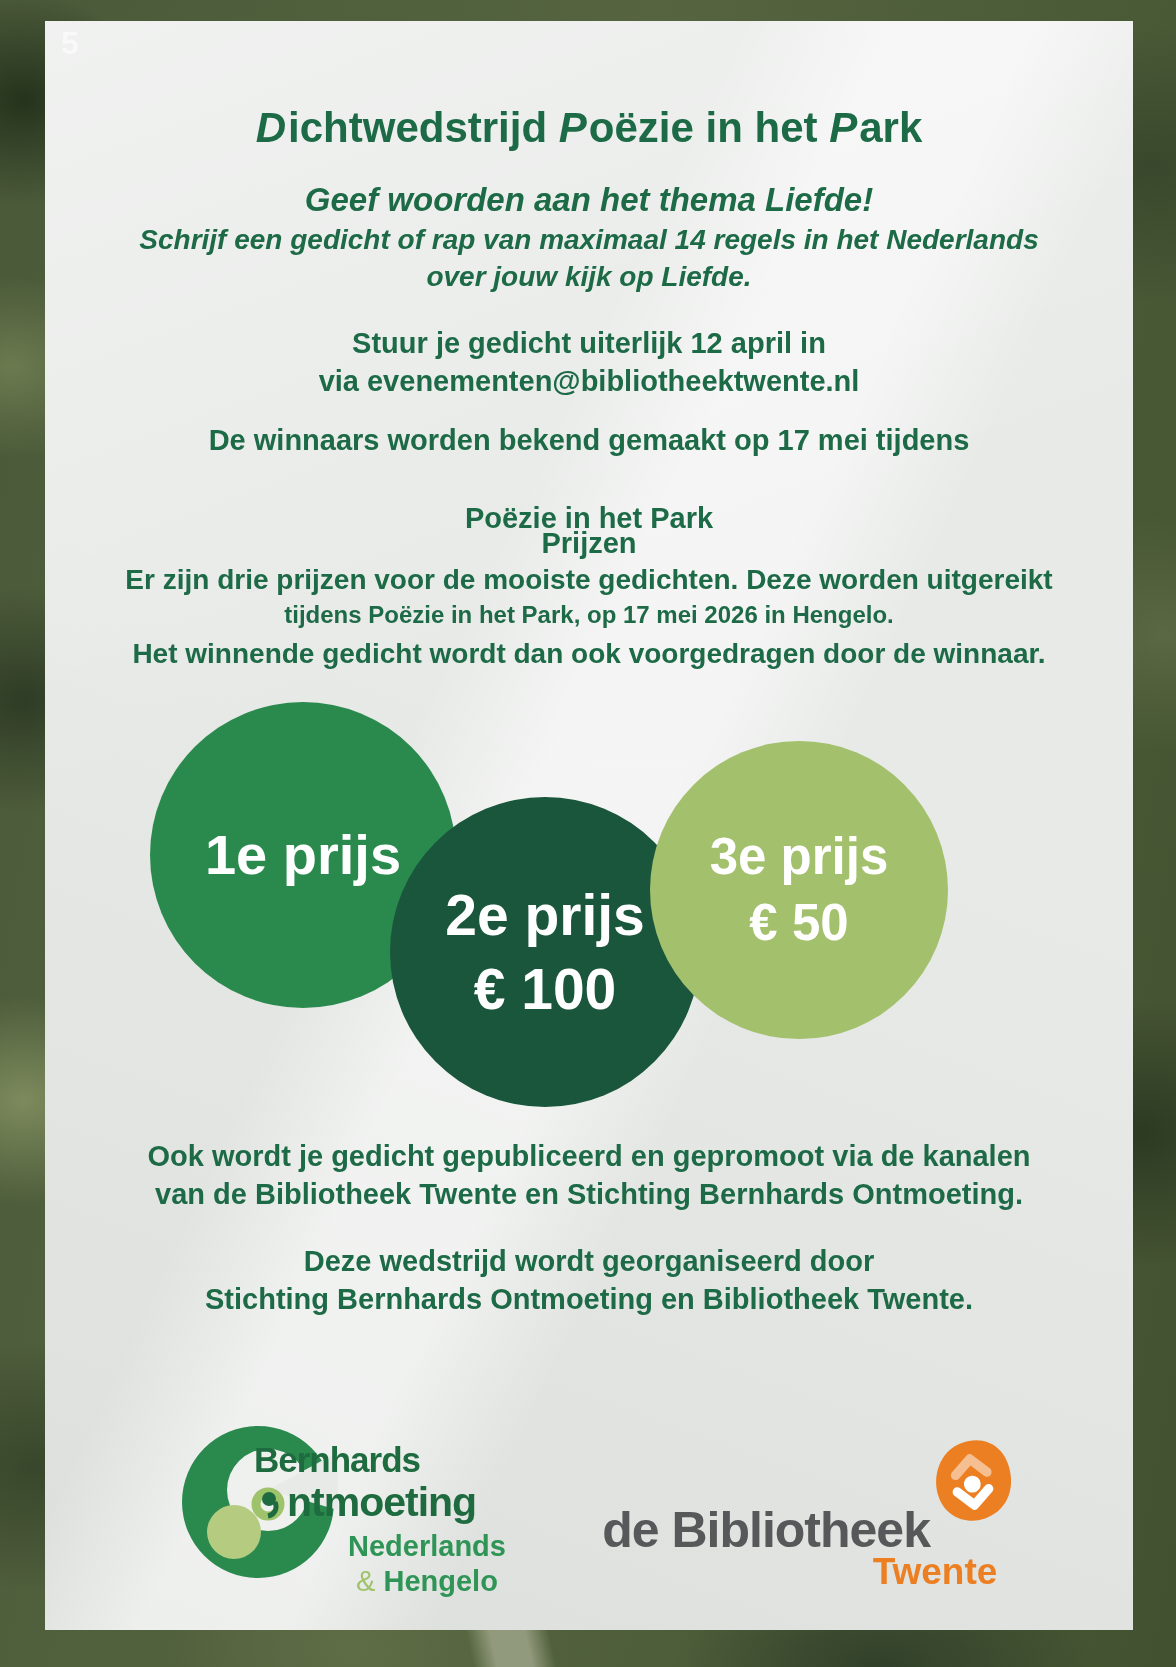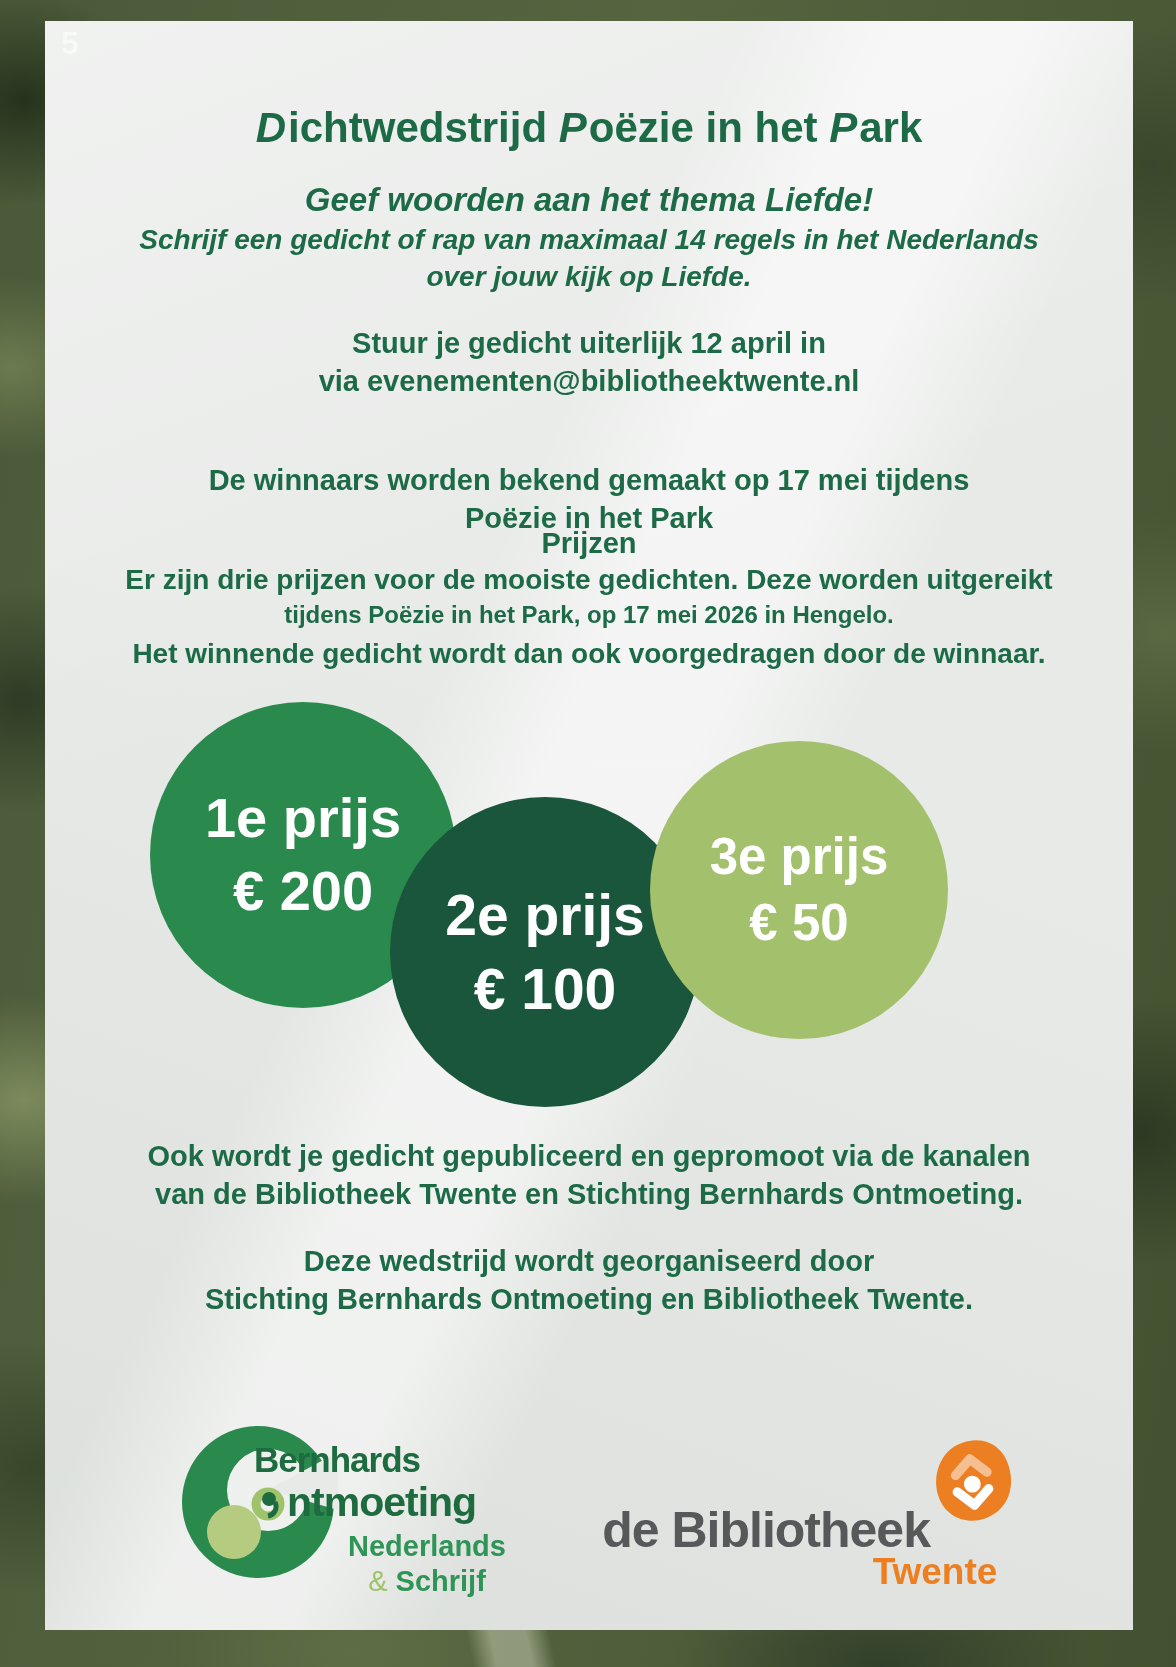--- a/index.html
+++ b/index.html
@@ -34,21 +34,21 @@
   .line{position:absolute;left:0;width:100%;text-align:center;color:#1d6a47;font-weight:bold;}
   .t1{top:24px;font-size:48px;line-height:1.1;}
   .t2{top:84px;font-size:42px;line-height:1.1;}
   .em{font-style:italic;padding-right:2px;}
   .it{font-style:italic;}
   .tagline{top:160px;font-size:33px;}
   .i2{top:203px;font-size:28px;}
   .i3{top:240px;font-size:28px;}
   .s1{top:306px;font-size:29px;}
   .s2{top:344px;font-size:29px;}
-  .a1{top:403px;font-size:29px;margin-top:40px;}
+  .a1{top:403px;font-size:29px;}
   .a2{top:441px;font-size:29px;margin-top:40px;}
   .p0{top:506px;font-size:29px;}
   .p1{top:543px;font-size:28px;}
   .p2{top:580px;font-size:24px;}
   .p3{top:617px;font-size:28px;}
   .m1{top:1119px;font-size:29px;}
   .m2{top:1157px;font-size:29px;}
   .o1{top:1224px;font-size:29px;}
   .o2{top:1262px;font-size:29px;}
   .circle{position:absolute;border-radius:50%;display:flex;flex-direction:column;
@@ -91,21 +91,20 @@
   <div class="line a1">De winnaars worden bekend gemaakt op 17 mei tijdens</div>
   <div class="line a2">Poëzie in het Park</div>
 
   <div class="line p0">Prijzen</div>
   <div class="line p1">Er zijn drie prijzen voor de mooiste gedichten. Deze worden uitgereikt</div>
   <div class="line p2">tijdens Poëzie in het Park, op 17 mei 2026 in Hengelo.</div>
   <div class="line p3">Het winnende gedicht wordt dan ook voorgedragen door de winnaar.</div>
 
   <div class="circle c1" style="background-color: rgb(42, 138, 78);">
     <span>1e prijs</span>
-    <span>€ 200</span>
   </div>
   <div class="circle c2" style="background-color: rgb(25, 86, 59);">
     <span>2e prijs</span>
     <span>€ 100</span>
   </div>
   <div class="circle c3" style="background-color: rgb(163, 192, 108);">
     <span>3e prijs</span>
     <span>€ 50</span>
   </div>
 
@@ -125,21 +124,21 @@
     <div class="bern-w2">
       <svg class="o-mark" width="40" height="40" viewBox="0 0 40 40">
         <circle cx="20" cy="21" r="12" fill="none" stroke-width="9" stroke="#9fc36a"></circle>
         <circle cx="21" cy="16" r="7" fill="#1e6b3f"></circle>
         <path d="M27 19 C 30 26, 26 32, 20 33" fill="none" stroke-width="5" stroke="#1e6b3f"></path>
       </svg>
       <span class="w2t">ntmoeting</span>
     </div>
     <div class="bern-sub">
       <div class="l1">Nederlands</div>
-      <div class="l2"><span class="amp">&amp;</span><span> Schrijf</span></div>
+      <div class="l2"><span class="amp">&amp;</span><span> Hengelo</span></div>
     </div>
   </div>
 
   <div class="logo-bieb">
     <svg class="bieb-blob" width="84" height="84" viewBox="0 0 80 80">
       <path d="M34 3 C 58 -3 75 12 77 34 C 79 56 68 72 48 77 C 29 81 11 70 7 52 C 2 33 12 8 34 3 Z" fill="#ec7f22"></path>
       <polyline points="25,33 40,19 55,33" fill="none" stroke="rgba(255,255,255,0.5)" stroke-width="9" stroke-linecap="round" stroke-linejoin="round"></polyline>
       <circle cx="40" cy="43" r="8" fill="#ffffff"></circle>
       <polyline points="25,49 40,63 55,49" fill="none" stroke="#ffffff" stroke-width="9" stroke-linecap="round" stroke-linejoin="round"></polyline>
     </svg>

